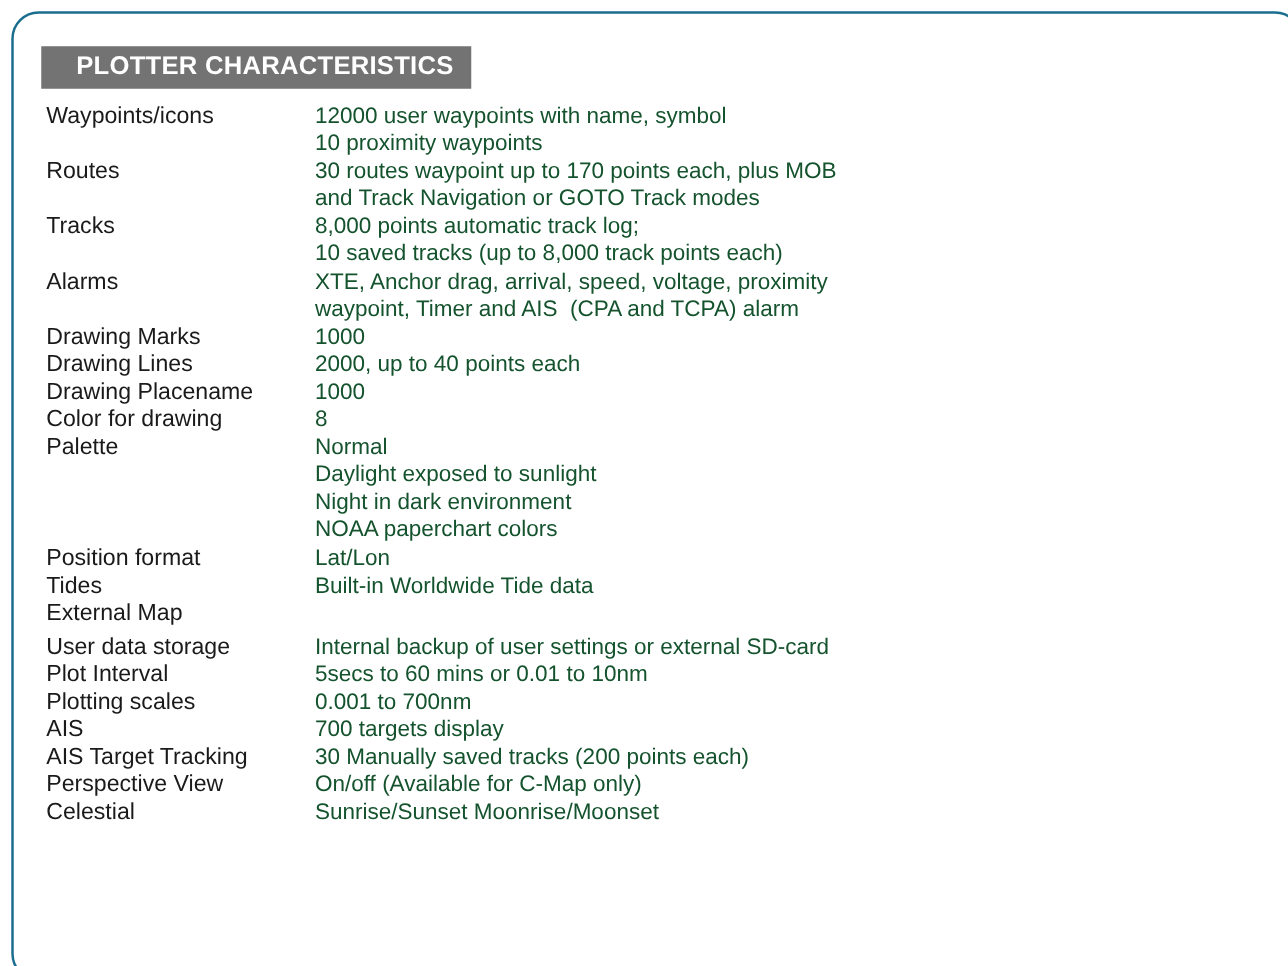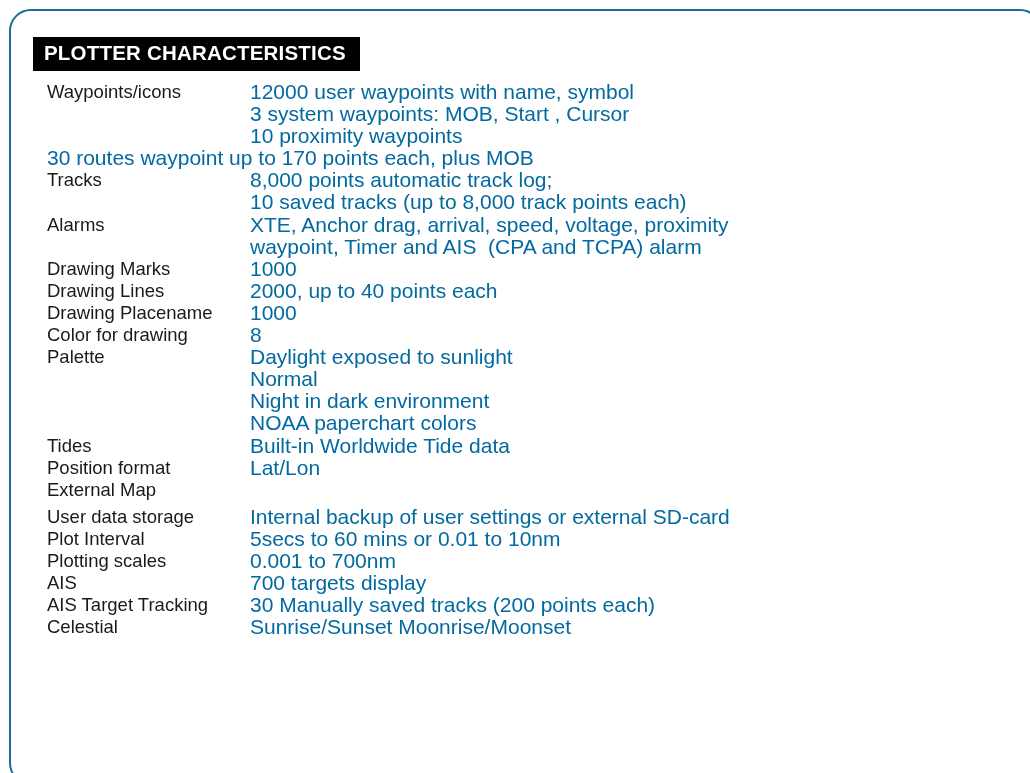--- a/index.html
+++ b/index.html
@@ -24,37 +24,37 @@
     box-sizing: border-box;
     border: 2px solid #1b6e8e;
     border-radius: 22px;
     background: #ffffff;
   }
 
   #title-badge {
     position: absolute;
     left: 22px;
     top: 26px;
-    background: #000000;
-    padding: 6px 14px 7px 11px;
+    background: #737373;
+    padding: 6px 14px 7px 28px;
     display: inline-block;
   }
   #title-badge .badge-text {
     color: #ffffff;
     font-size: 20.5px;
     font-weight: bold;
     letter-spacing: 0.2px;
     line-height: 1;
     white-space: nowrap;
     display: block;
   }
 
   #spec-table {
     position: absolute;
-    left: 36px;
+    left: 26px;
     top: 70px;
     width: 950px;
   }
 
   .spec-row {
     display: flex;
     align-items: flex-start;
   }
   .spec-row.gap-before {
     margin-top: 5px;
@@ -65,50 +65,52 @@
     width: 203px;
     flex: 0 0 203px;
     font-size: 18.5px;
     line-height: 22.1px;
     color: #1a1a1a;
     white-space: nowrap;
   }
 
   .spec-value {
     flex: 1 1 auto;
-    font-size: 21px;
+    font-size: 18px;
     line-height: 22.1px;
-    color: #0369a1;
+    color: #14532d;
+    margin-left: 12px;
   }
   .spec-value .value-line {
     display: block;
     white-space: pre;
   }
 </style>
 </head>
 <body>
 
 <div id="spec-card">
 
   <div id="title-badge">
     <span class="badge-text">PLOTTER CHARACTERISTICS</span>
   </div>
 
   <div id="spec-table">
       <div class="spec-row">
         <div class="spec-label">Waypoints/icons</div>
         <div class="spec-value">
           <span class="value-line">12000 user waypoints with name, symbol</span>
-          <span class="value-line">3 system waypoints: MOB, Start , Cursor</span>
           <span class="value-line">10 proximity waypoints</span>
         </div>
       </div>
       <div class="spec-row">
+        <div class="spec-label">Routes</div>
         <div class="spec-value">
           <span class="value-line">30 routes waypoint up to 170 points each, plus MOB</span>
+          <span class="value-line">and Track Navigation or GOTO Track modes</span>
         </div>
       </div>
       <div class="spec-row">
         <div class="spec-label">Tracks</div>
         <div class="spec-value">
           <span class="value-line">8,000 points automatic track log;</span>
           <span class="value-line">10 saved tracks (up to 8,000 track points each)</span>
         </div>
       </div>
       <div class="spec-row">
@@ -138,36 +140,36 @@
       </div>
       <div class="spec-row">
         <div class="spec-label">Color for drawing</div>
         <div class="spec-value">
           <span class="value-line">8</span>
         </div>
       </div>
       <div class="spec-row">
         <div class="spec-label">Palette</div>
         <div class="spec-value">
+          <span class="value-line">Normal</span>
           <span class="value-line">Daylight exposed to sunlight</span>
-          <span class="value-line">Normal</span>
           <span class="value-line">Night in dark environment</span>
           <span class="value-line">NOAA paperchart colors</span>
         </div>
       </div>
       <div class="spec-row">
+        <div class="spec-label">Position format</div>
+        <div class="spec-value">
+          <span class="value-line">Lat/Lon</span>
+        </div>
+      </div>
+      <div class="spec-row">
         <div class="spec-label">Tides</div>
         <div class="spec-value">
           <span class="value-line">Built-in Worldwide Tide data</span>
-        </div>
-      </div>
-      <div class="spec-row">
-        <div class="spec-label">Position format</div>
-        <div class="spec-value">
-          <span class="value-line">Lat/Lon</span>
         </div>
       </div>
       <div class="spec-row">
         <div class="spec-label">External Map</div>
       </div>
       <div class="spec-row gap-before">
         <div class="spec-label">User data storage</div>
         <div class="spec-value">
           <span class="value-line">Internal backup of user settings or external SD-card</span>
         </div>
@@ -190,20 +192,26 @@
           <span class="value-line">700 targets display</span>
         </div>
       </div>
       <div class="spec-row">
         <div class="spec-label">AIS Target Tracking</div>
         <div class="spec-value">
           <span class="value-line">30 Manually saved tracks (200 points each)</span>
         </div>
       </div>
       <div class="spec-row">
+        <div class="spec-label">Perspective View</div>
+        <div class="spec-value">
+          <span class="value-line">On/off (Available for C-Map only)</span>
+        </div>
+      </div>
+      <div class="spec-row">
         <div class="spec-label">Celestial</div>
         <div class="spec-value">
           <span class="value-line">Sunrise/Sunset Moonrise/Moonset</span>
         </div>
       </div>
     </div>
 
 </div>
 
 </body></html>

